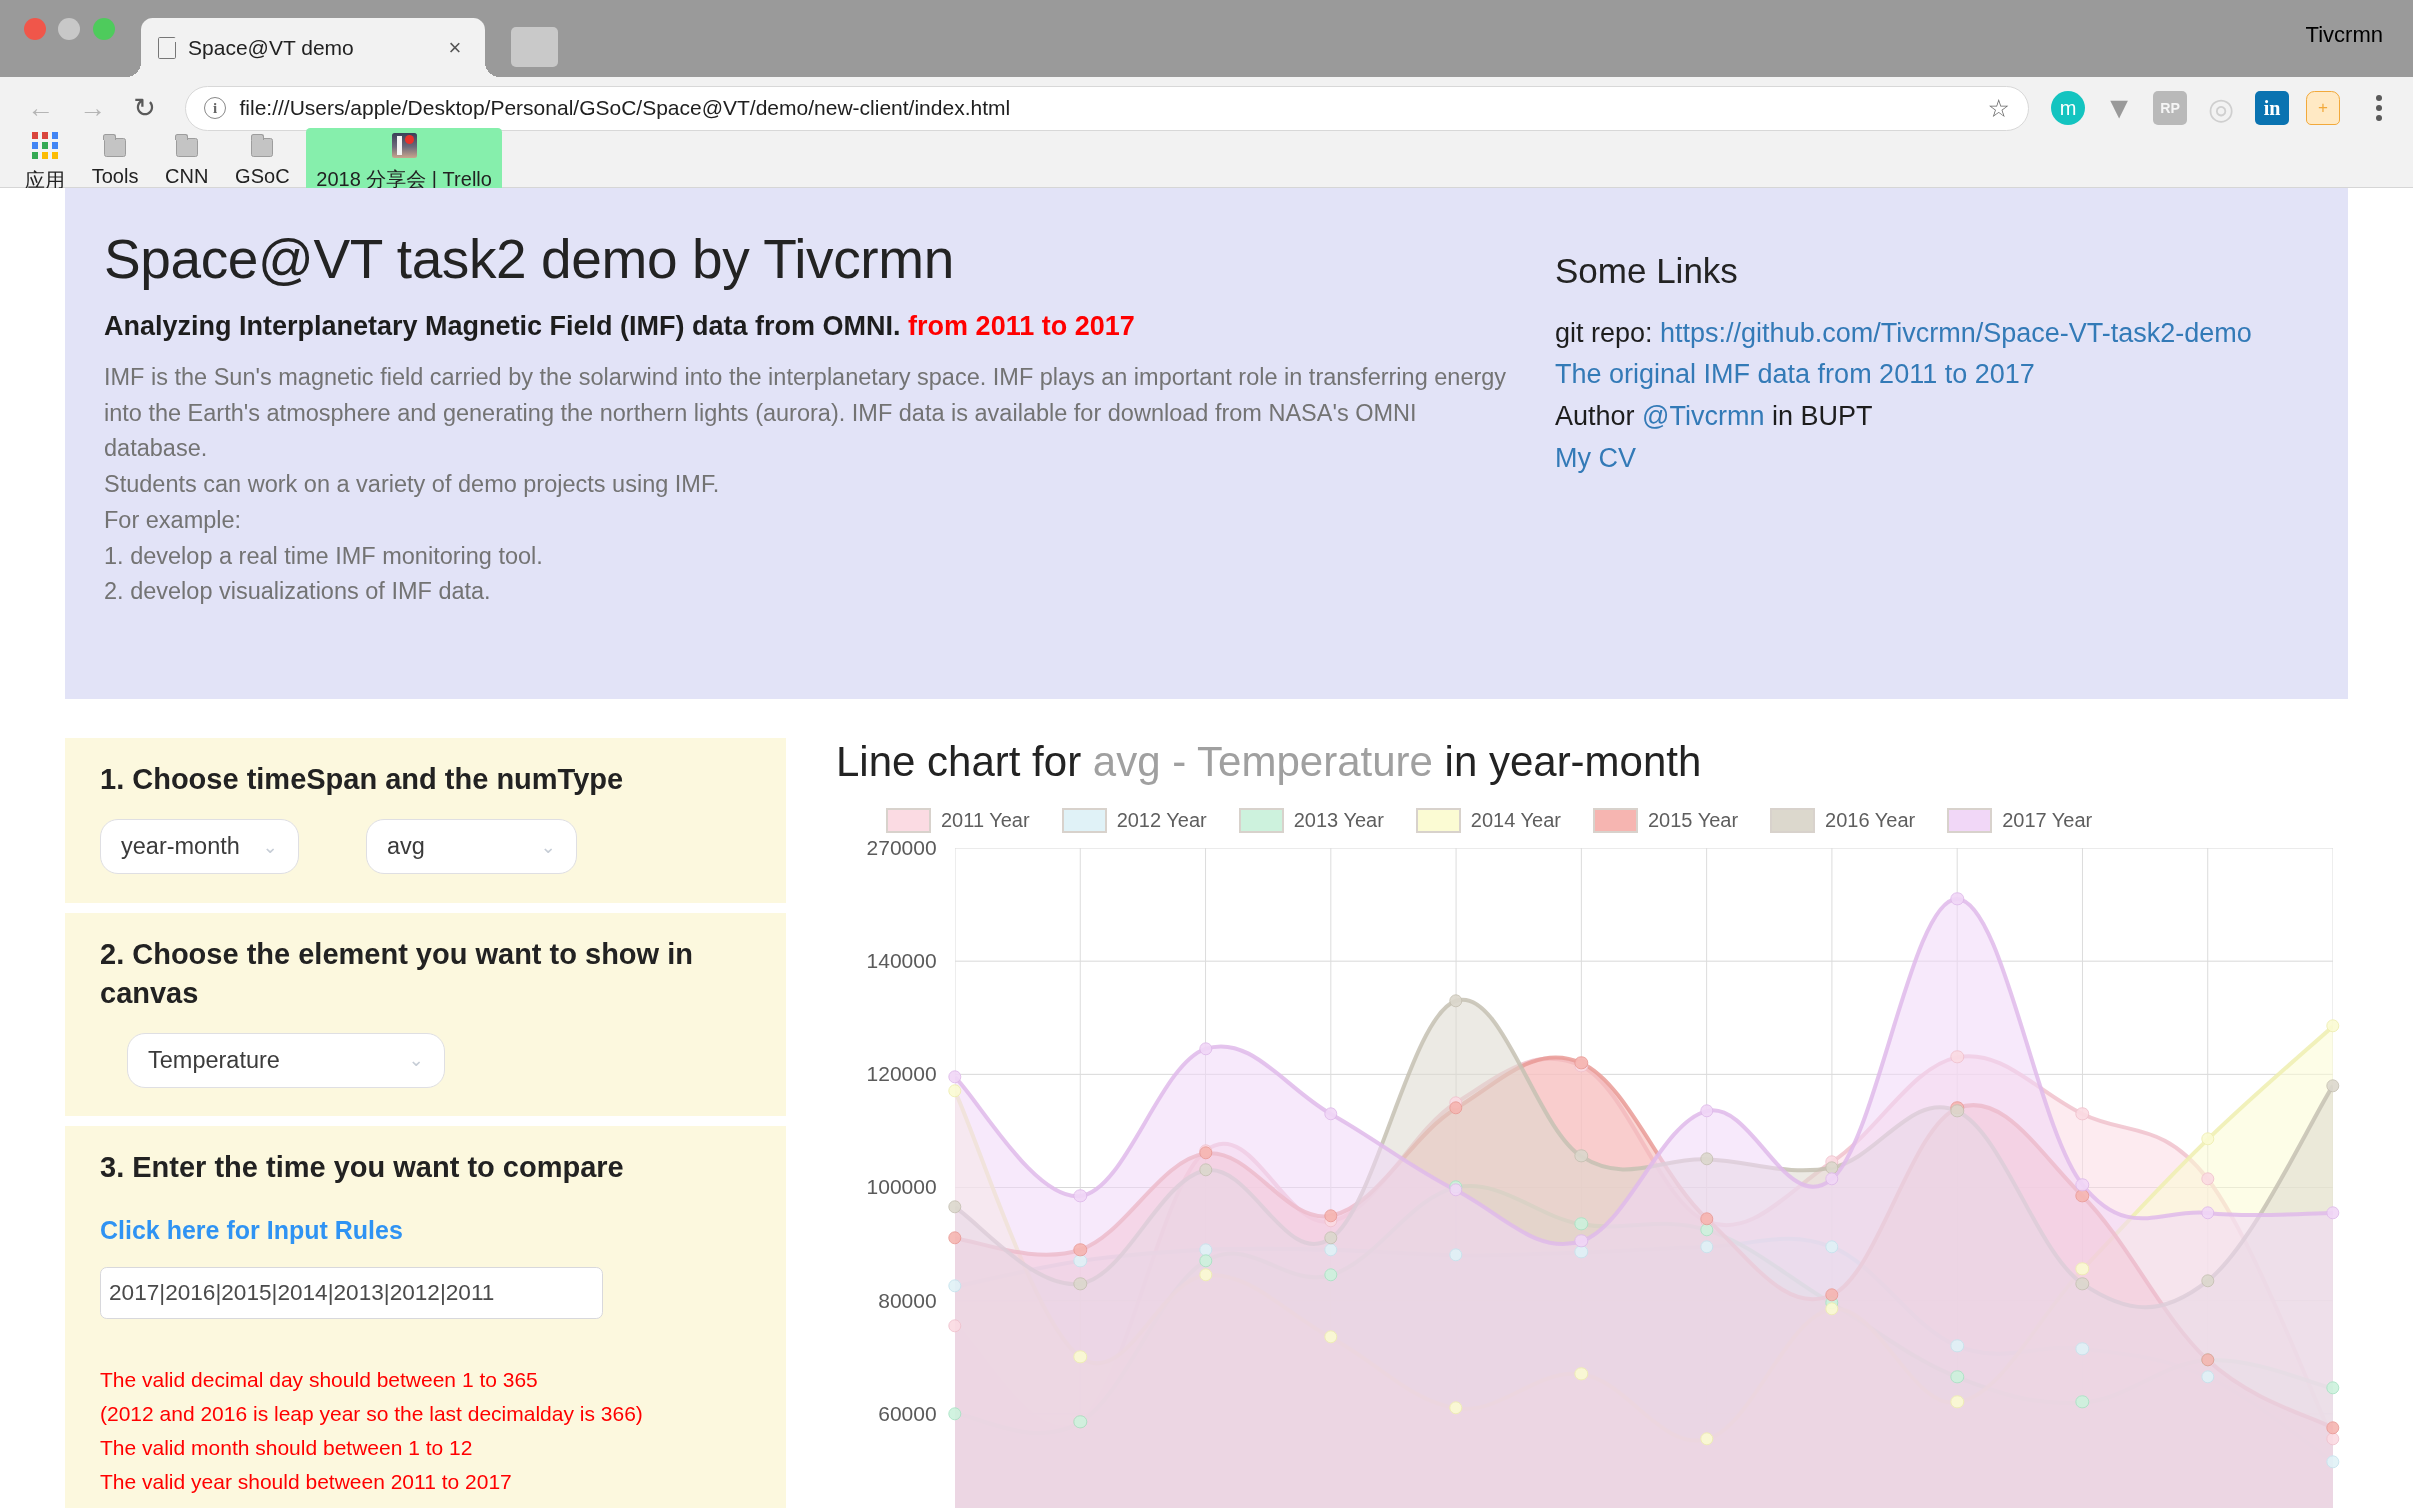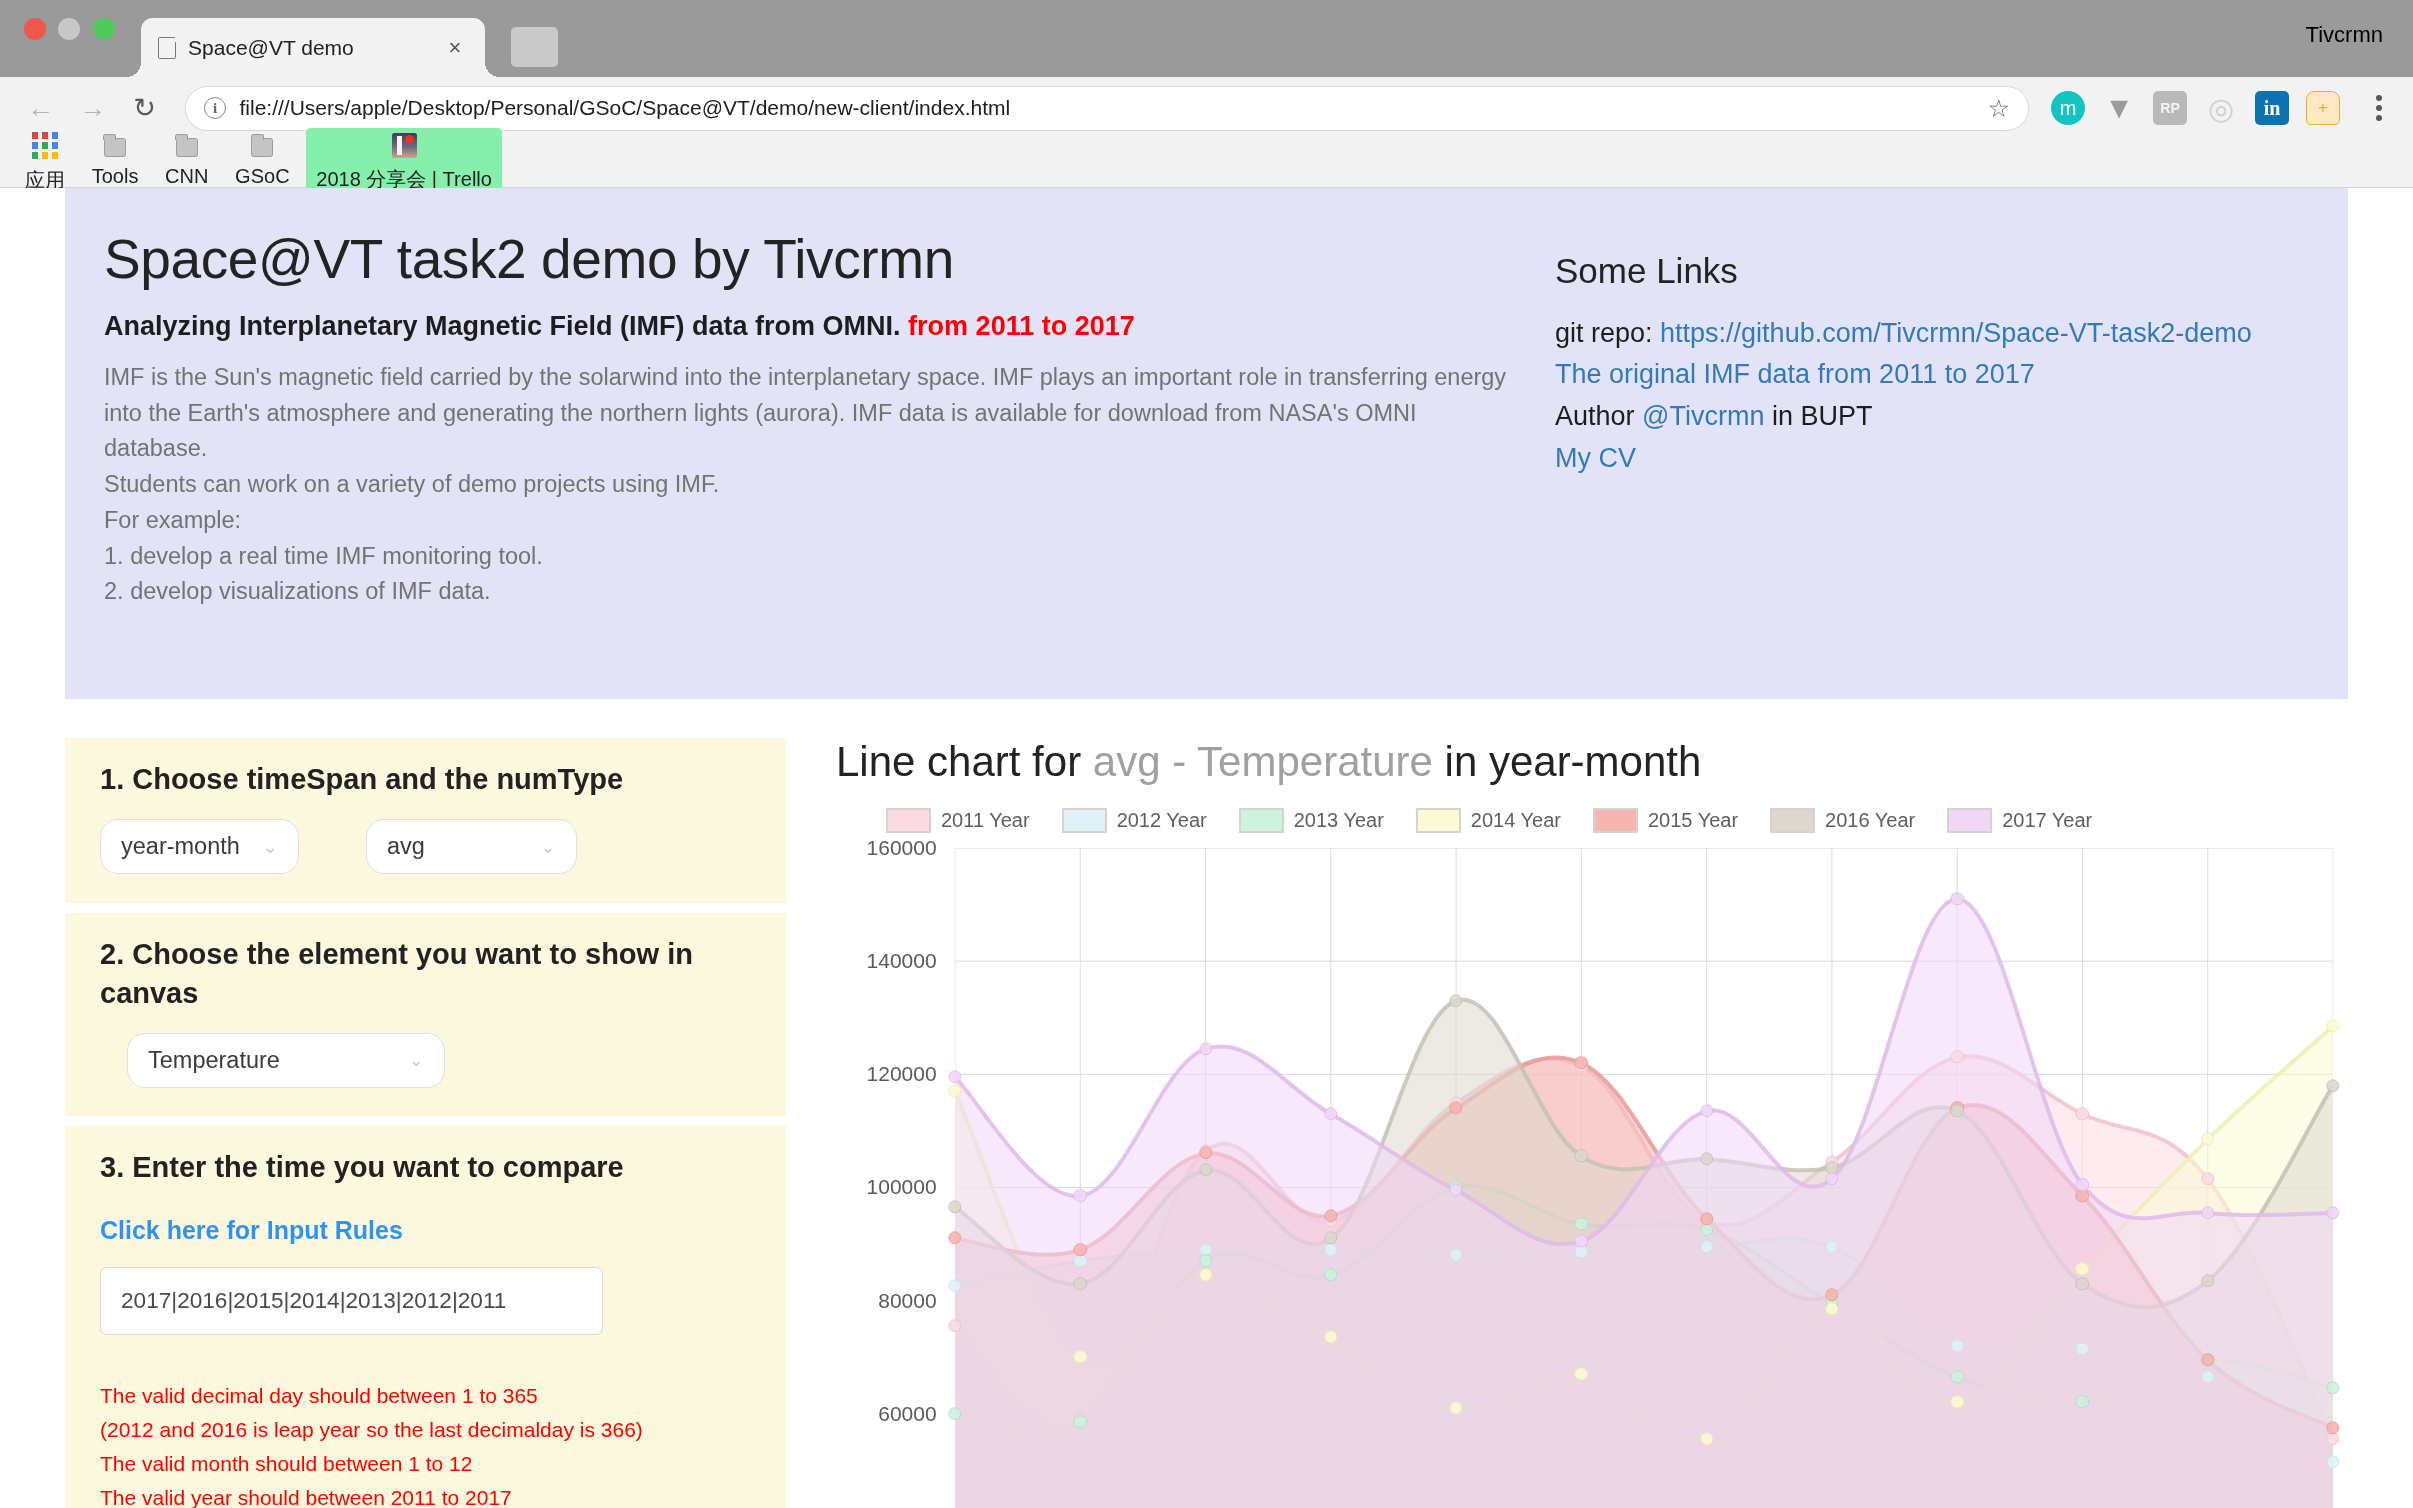--- a/index.html
+++ b/index.html
@@ -208,24 +208,24 @@
     font-size: 23.5px; color: #3b3b3b; cursor: pointer;
   }
   .sel.w1 { width: 199px; }
   .sel.w2 { width: 211px; }
   .sel.w3 { width: 318px; margin-left: 27px; }
   .caret { color: #c6cdd6; font-size: 18.4px; margin-left: 15px; }
 
   .rules-link { display:block; font-size: 25px; font-weight: bold; color: #2f93f3;
                 margin: 8.4px 0 22px 0; text-decoration: none; cursor: pointer; }
   .timeinput {
-    width: 503px; height: 68px;
+    width: 503px; height: 52px;
     background: #fff; border: 0.8px solid #d8d8dc; border-radius: 6.7px;
     font-size: 22.6px; color: #4a4a4a;
-    padding: 0 20px;
+    padding: 0 8px;
     font-family: "Liberation Sans", sans-serif;
   }
   .valid-list { margin-top: 44px; }
   .valid-list div { font-size: 21px; color: #ff0000; line-height: 1.62; }
 
   
   .chartcol { flex: 1 1 auto; min-width: 0; }
   .chart-title {
     font-size: 42px; color: #232323; font-weight: 400;
     margin-bottom: 22px; white-space: nowrap;
@@ -441,21 +441,21 @@
           </div>
         </div>
 
       <div class="plotwrap">
         <div class="ylabels" id="ylabels">
             <div class="ylab" style="top: 566px;">60000</div>
             <div class="ylab" style="top: 453px;">80000</div>
             <div class="ylab" style="top: 339px;">100000</div>
             <div class="ylab" style="top: 226px;">120000</div>
             <div class="ylab" style="top: 113px;">140000</div>
-            <div class="ylab" style="top: 0px;">160000</div>
+            <div class="ylab" style="top: 0px;">270000</div>
           </div>
         <div class="plot" id="plot"><svg viewBox="0 0 1000 810" preserveAspectRatio="none" width="100%" height="679px">
               <g>
                 <line x1="0" x2="1000" y1="810" y2="810" stroke="#d8d8d8" stroke-width="1" vector-effect="non-scaling-stroke"></line>
                 <line x1="0" x2="1000" y1="675" y2="675" stroke="#d8d8d8" stroke-width="1" vector-effect="non-scaling-stroke"></line>
                 <line x1="0" x2="1000" y1="540.0000000000001" y2="540.0000000000001" stroke="#d8d8d8" stroke-width="1" vector-effect="non-scaling-stroke"></line>
                 <line x1="0" x2="1000" y1="405" y2="405" stroke="#d8d8d8" stroke-width="1" vector-effect="non-scaling-stroke"></line>
                 <line x1="0" x2="1000" y1="270.00000000000006" y2="270.00000000000006" stroke="#d8d8d8" stroke-width="1" vector-effect="non-scaling-stroke"></line>
                 <line x1="0" x2="1000" y1="134.99999999999997" y2="134.99999999999997" stroke="#d8d8d8" stroke-width="1" vector-effect="non-scaling-stroke"></line>
                 <line x1="0" x2="1000" y1="0" y2="0" stroke="#d8d8d8" stroke-width="1" vector-effect="non-scaling-stroke"></line>

